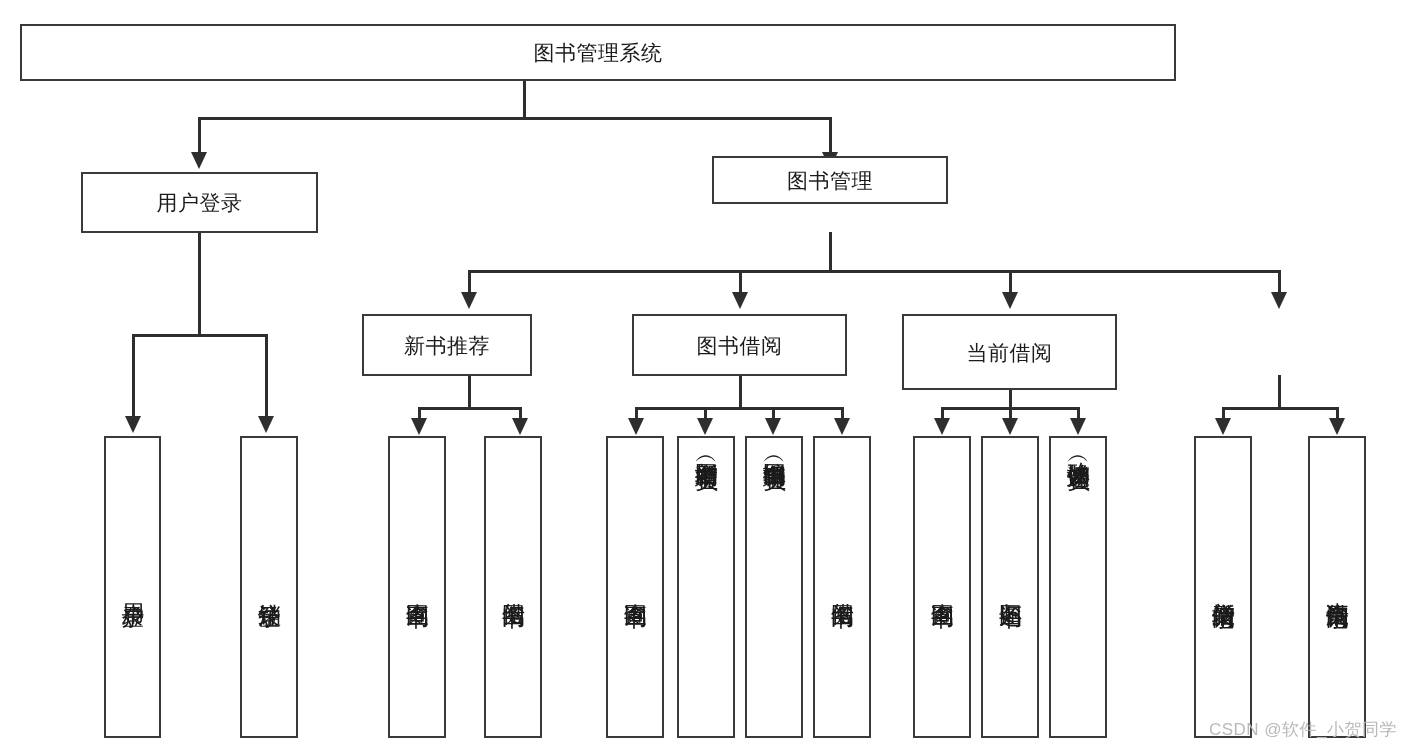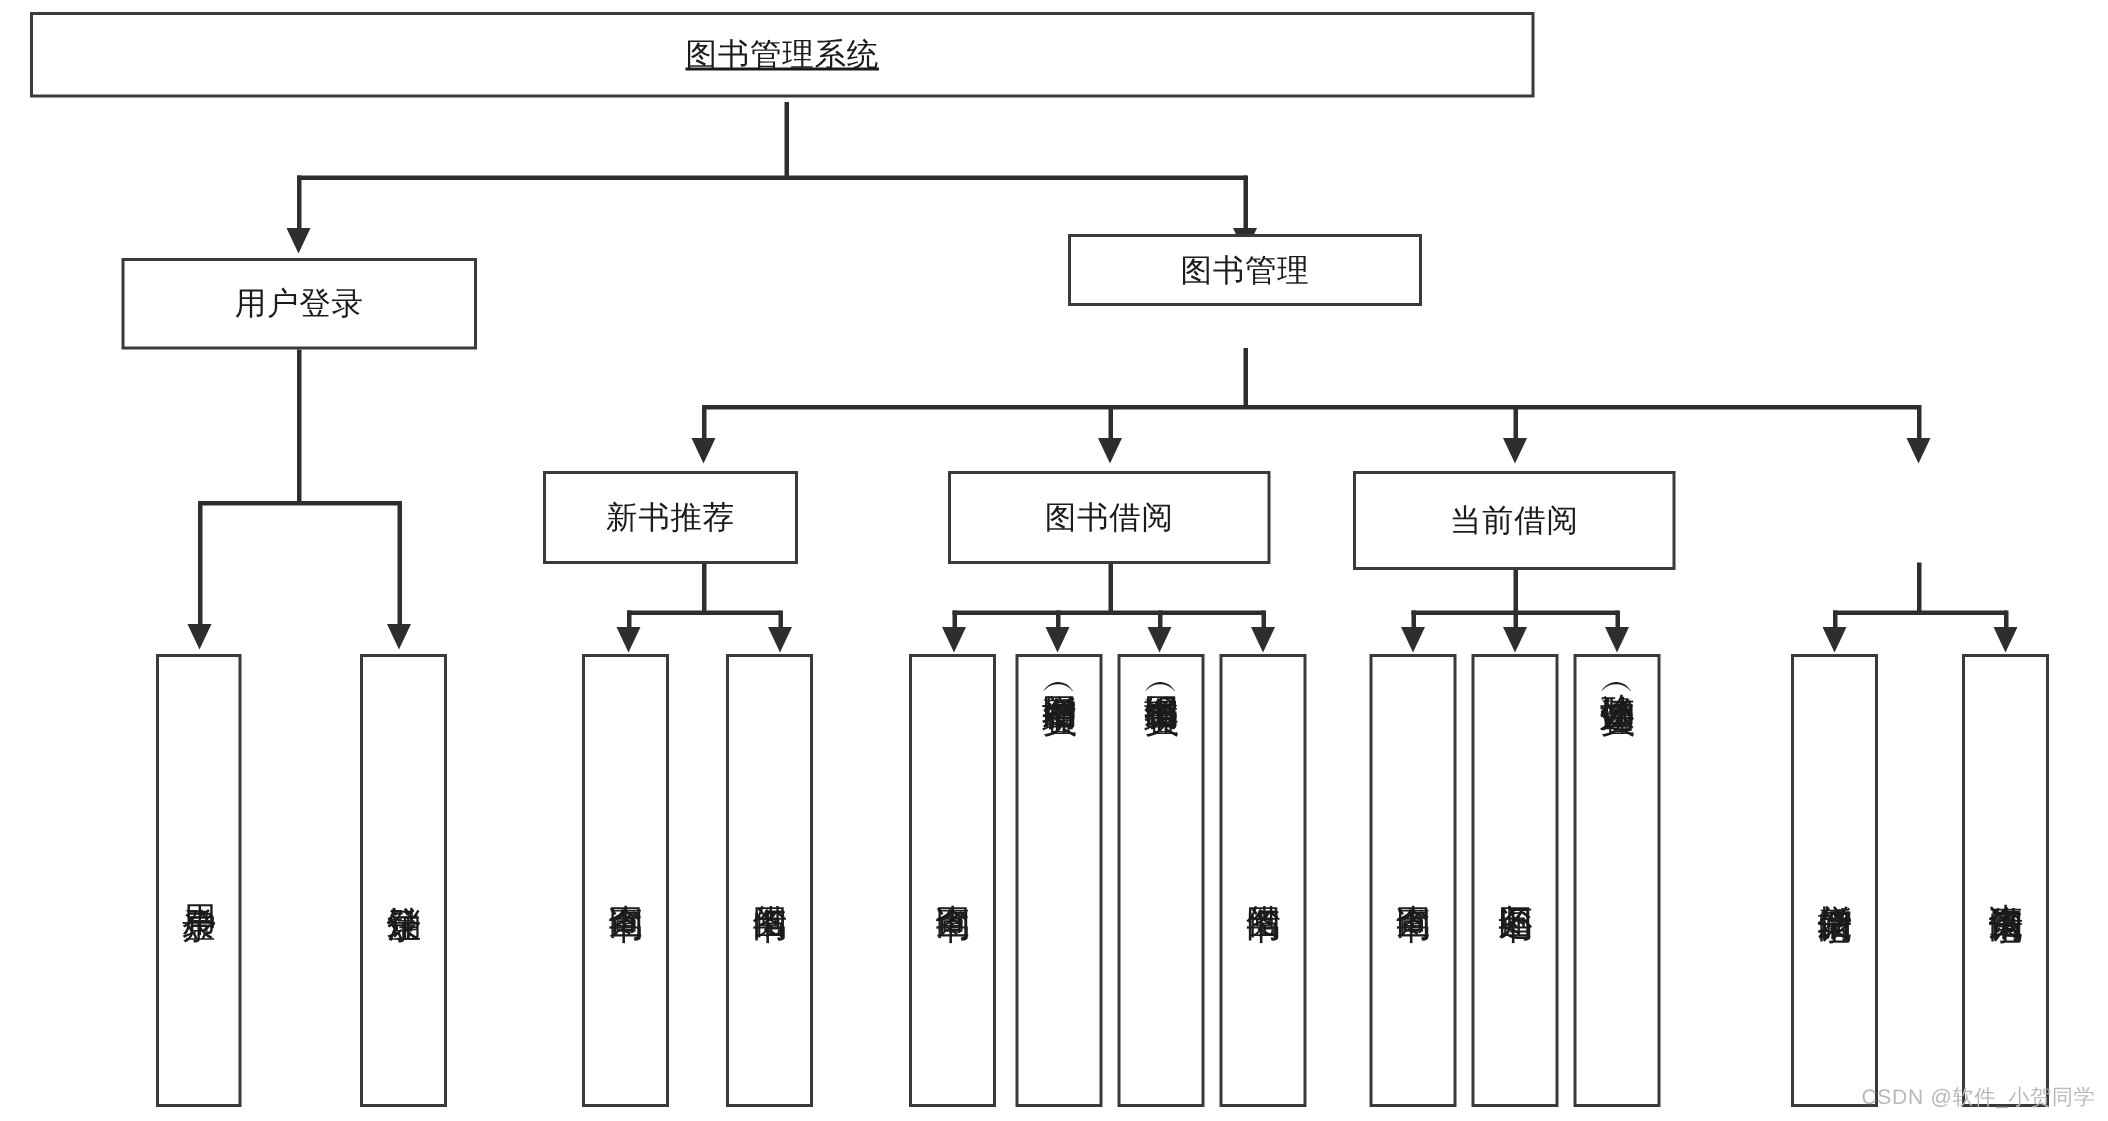--- a/index.html
+++ b/index.html
@@ -71,21 +71,21 @@
     border-left: 8px solid transparent;
     border-right: 8px solid transparent;
     border-top: 17px solid #2e2e2e;
     z-index: 2;
   }
   
   #watermark {
     position: absolute;
     right: 8px;
     bottom: 6px;
-    font-size: 14px;
+    font-size: 17px;
     color: #b9b9b9;
     letter-spacing: 0.5px;
     z-index: 6;
     white-space: pre;
   }
 </style>
 </head>
 <body>
 
 <div id="canvas">
@@ -142,38 +142,38 @@
   <div class="vline" style="left:1077px; top:407px; height:14px;"></div>
   <div class="arrow" style="left:1070px; top:418px;"></div>
 
   <div class="vline" style="left:1278px; top:375px; height:34px;"></div>
   <div class="hline" style="left:1222px; top:407px; width:116px;"></div>
   <div class="vline" style="left:1222px; top:407px; height:14px;"></div>
   <div class="arrow" style="left:1215px; top:418px;"></div>
   <div class="vline" style="left:1336px; top:407px; height:14px;"></div>
   <div class="arrow" style="left:1329px; top:418px;"></div>
 
-  <div class="node h" style="left:20px; top:8px; width:1003px; height:57px;text-decoration:underline;">
+  <div class="node h" style="left:20px; top:24px; width:1156px; height:57px;">
     <span class="lbl">图书管理系统</span>
   </div>
 
   <div class="node h" style="left:81px; top:172px; width:237px; height:61px;">
     <span class="lbl">用户登录</span>
   </div>
   <div class="node h" style="left:712px; top:156px; width:236px; height:48px;">
     <span class="lbl">图书管理</span>
   </div>
 
   <div class="node h" style="left:362px; top:314px; width:170px; height:62px;">
     <span class="lbl">新书推荐</span>
   </div>
   <div class="node h" style="left:632px; top:314px; width:215px; height:62px;align-items:center;">
     <span class="lbl">图书借阅</span>
   </div>
-  <div class="node h" style="left:902px; top:314px; width:215px; height:66px;">
+  <div class="node h" style="left:902px; top:314px; width:215px; height:76px;">
     <span class="lbl">当前借阅</span>
   </div>
 
   <div class="node v mid" style="left:104px; top:436px; width:57px; height:302px;">
     <span class="lbl">用户登录</span>
   </div>
   <div class="node v mid" style="left:240px; top:436px; width:58px; height:302px;">
     <span class="lbl">注销登录</span>
   </div>
 

